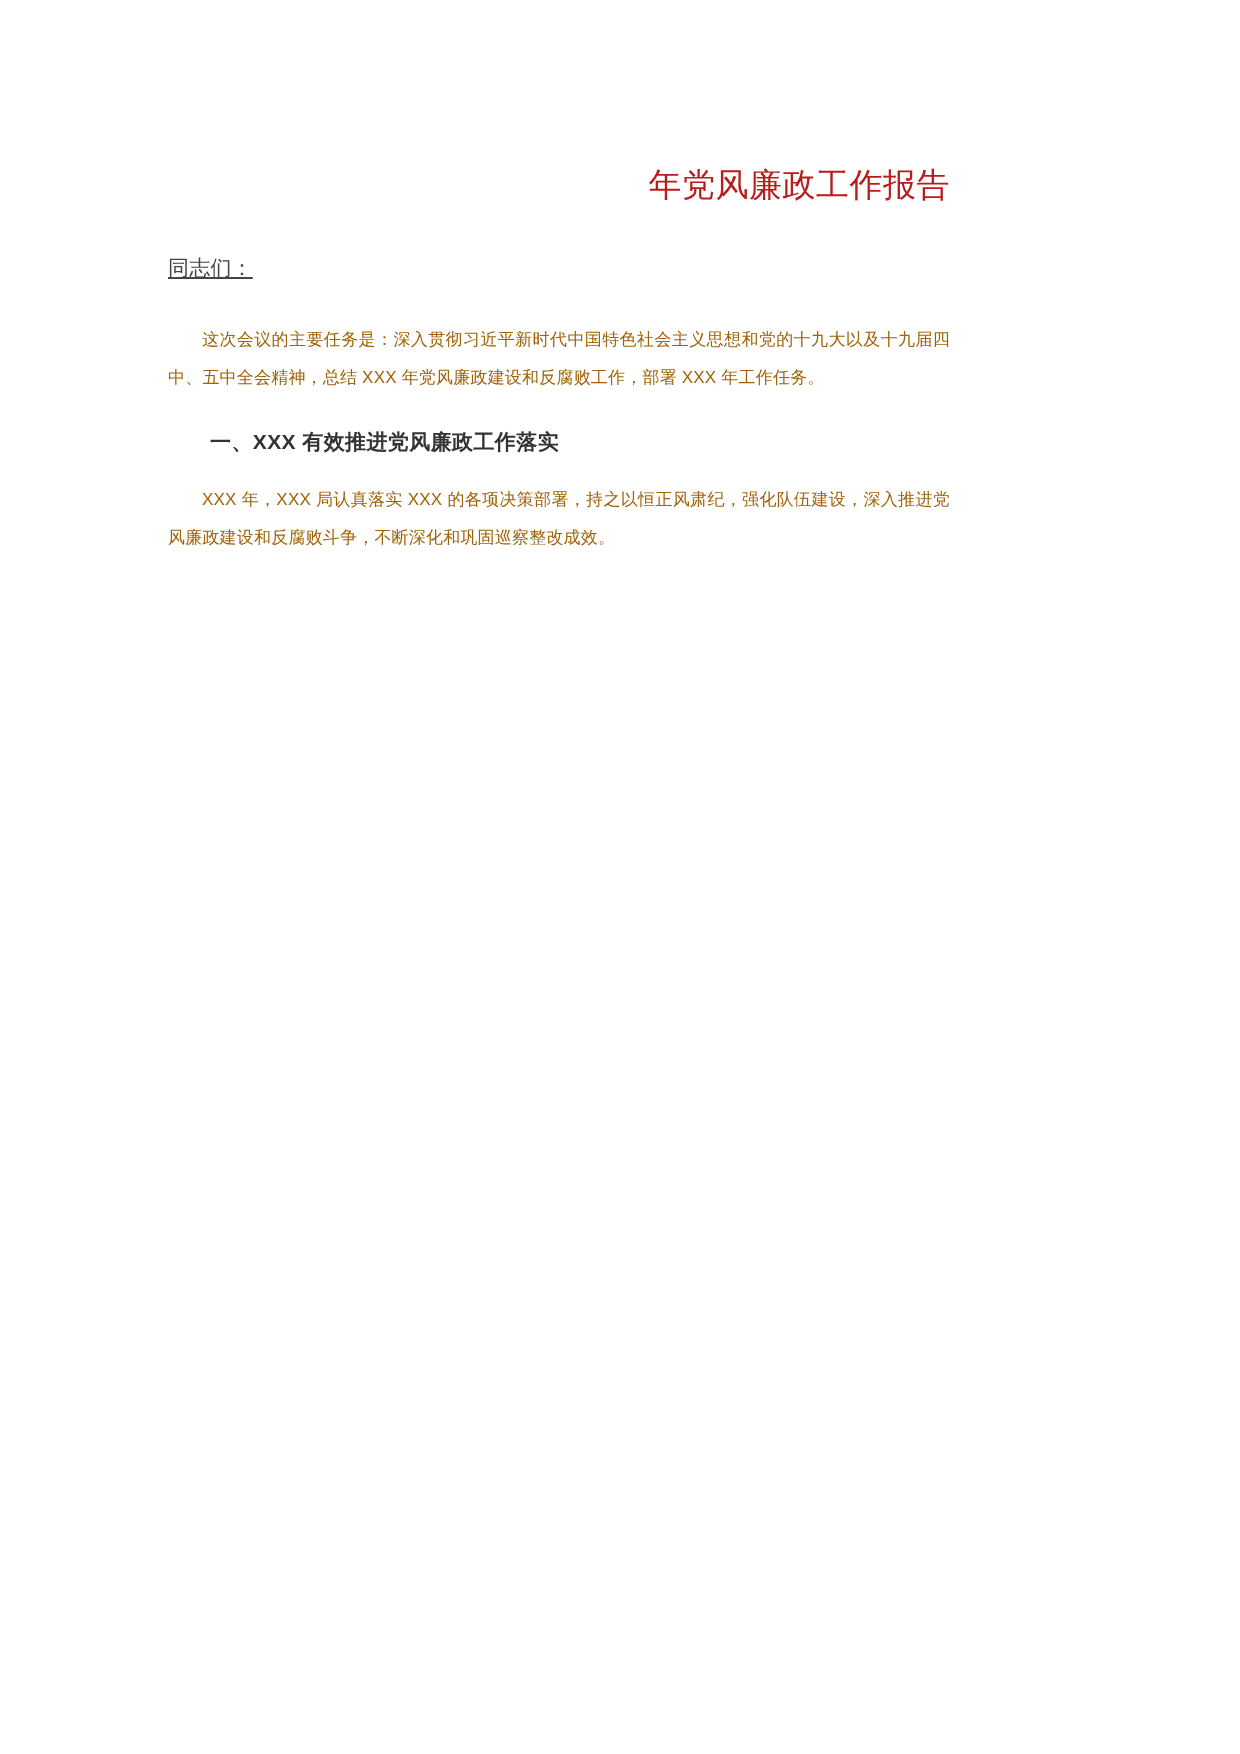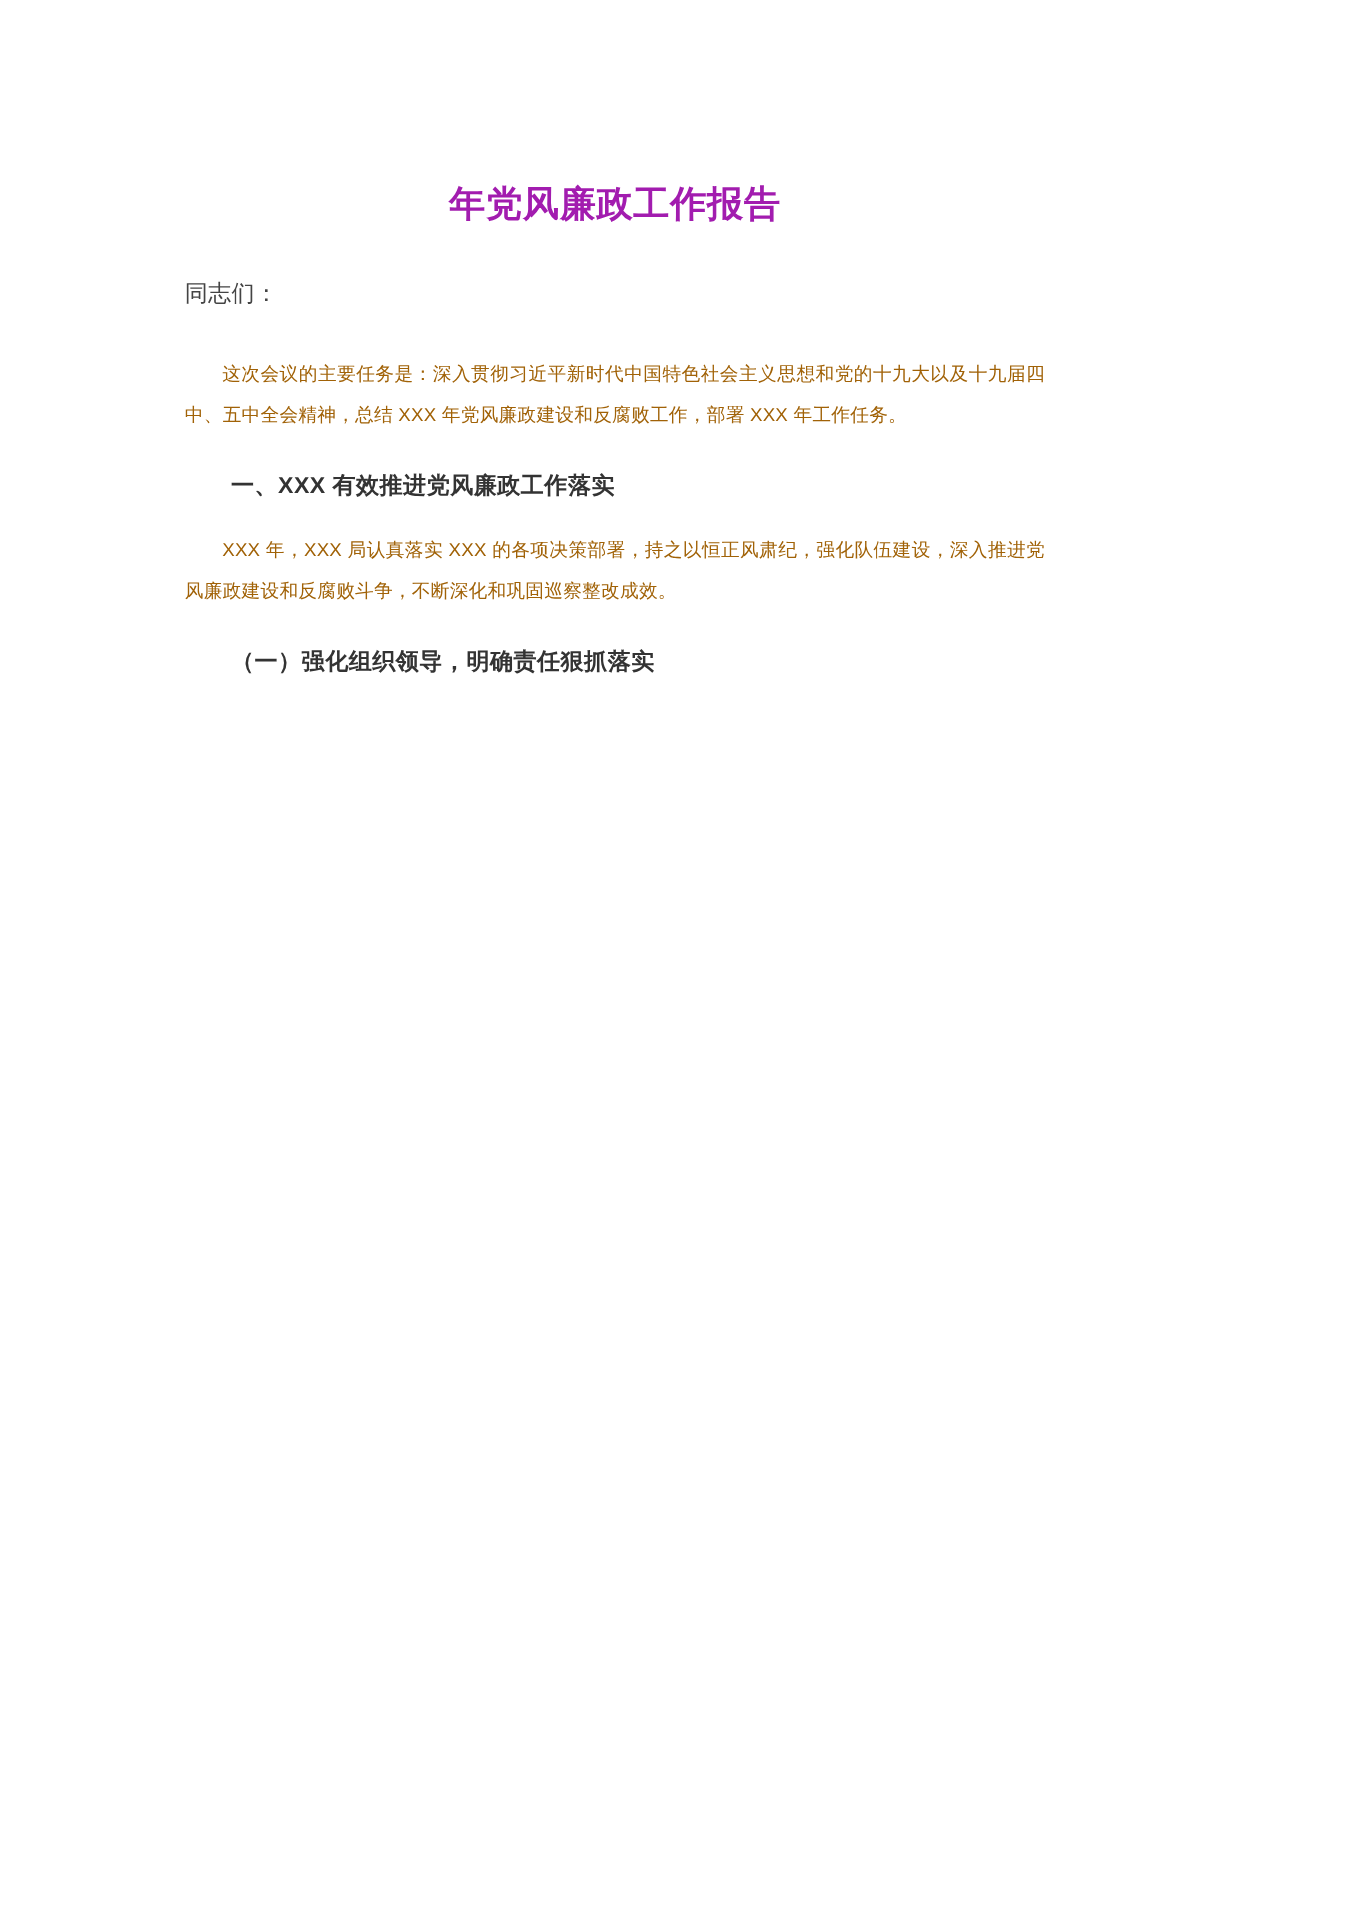--- a/index.html
+++ b/index.html
@@ -29,33 +29,34 @@
   .content {
     position: absolute;
     left: 168px;
     top: 160px;
     width: 782px;
   }
 
   .doc-title {
     font-size: 33px;
     line-height: 1.5;
-    font-weight: 700;
-    color: #a21caf;
+    font-weight: 400;
+    color: #b91c1c;
     letter-spacing: 0.5px;
     margin: 0 0 38px 0;
-    text-align: center;
+    text-align: right;
   }
 
   .salutation {
     font-size: 21px;
     line-height: 1.9;
     color: #444444;
     margin: 0 0 34px 0;
     letter-spacing: 0.2px;
+    text-decoration: underline;
   }
 
   p.para {
     font-size: 17px;
     line-height: 2.22;
     color: #a16207;
     margin: 0 0 22px 0;
     text-indent: 2em;
     text-align: justify;
     text-justify: inter-ideograph;
@@ -97,18 +98,17 @@
     <h1 class="doc-title">年党风廉政工作报告</h1>
 
     <div class="salutation">同志们：</div>
 
     <p class="para">这次会议的主要任务是：深入贯彻习近平新时代中国特色社会主义思想和党的十九大以及十九届四中、五中全会精神，总结 XXX 年党风廉政建设和反腐败工作，部署 XXX 年工作任务。</p>
 
     <h2 class="section-heading">一、XXX 有效推进党风廉政工作落实</h2>
 
     <p class="para">XXX 年，XXX 局认真落实 XXX 的各项决策部署，持之以恒正风肃纪，强化队伍建设，深入推进党风廉政建设和反腐败斗争，不断深化和巩固巡察整改成效。</p>
 
-    <h3 class="sub-heading">（一）强化组织领导，明确责任狠抓落实</h3>
 
 
 
   </div>
 </div>
 
 </body></html>

